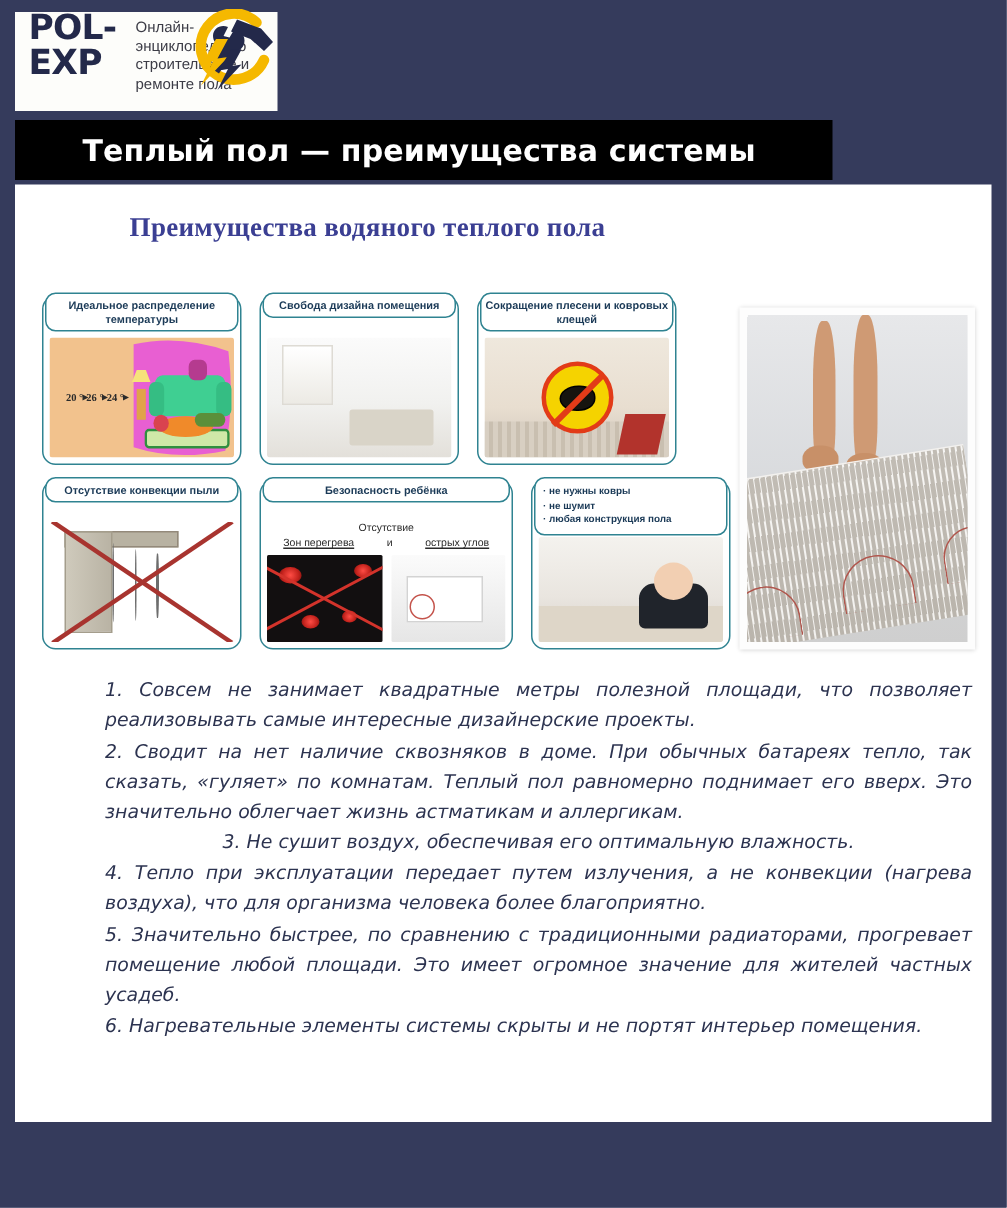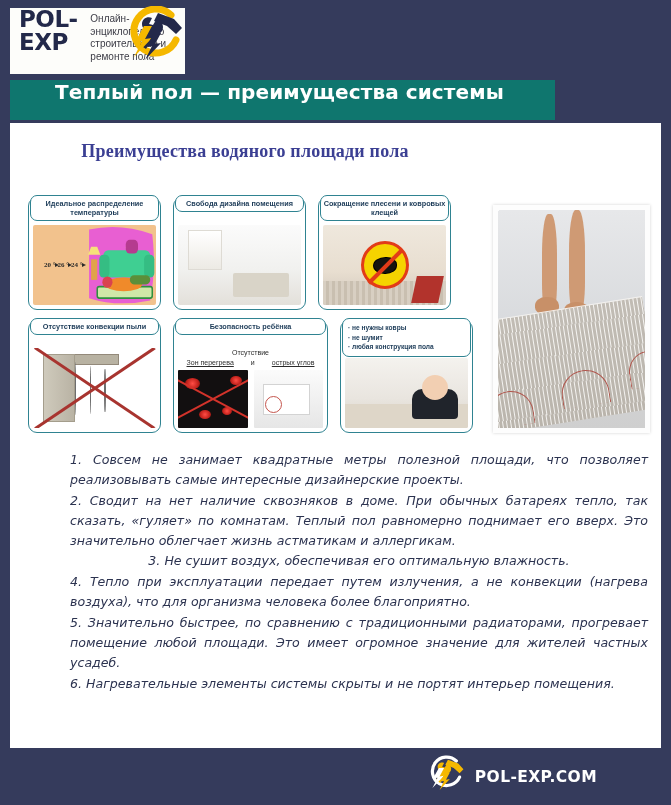--- a/index.html
+++ b/index.html
@@ -30,22 +30,22 @@
     font-family: "Liberation Sans", sans-serif;
   }
   .logo-mark {
     position: absolute; left: 124px; top: 6px; width: 62px; height: 60px; z-index: 5;
   }
 
   
   .title-bar {
     position: absolute; left: 10px; top: 80px;
     width: 545px; height: 40px;
-    display: flex; 
-    background: #0f766e;
+    display: flex; align-items: center;
+    background: #000000;
     z-index: 3;
   }
   .title-text {
     color: #ffffff; font-size: 20px; font-weight: bold;
     padding-left: 45px; letter-spacing: 0.1px;
     font-family: "DejaVu Sans", sans-serif;
   }
 
   
   .sheet {
@@ -60,21 +60,21 @@
     position: absolute; left: 0; top: 18px; width: 470px; text-align: center;
     font-family: "Liberation Serif", serif;
     font-size: 18px; font-weight: bold; color: #3b3f93; letter-spacing: 0.2px;
   }
   .cards { position: absolute; left: 18px; top: 50px; width: 462px; margin-top: 24px; }
   .crow { display: flex; gap: 12px; }
   .crow.r2 { margin-top: 10px; }
   .card {
     width: 133px; height: 113px; position: relative;
   }
-  .card.wide { width: 155px; }
+  .card.wide { width: 169px; }
   .card-frame {
     position: absolute; inset: 0;
     border: 1.3px solid #2f8391; border-radius: 9px; background: #fff;
   }
   .card-hd {
     position: absolute; left: 2px; top: -2px; width: calc(100% - 4px);
     border: 1.3px solid #2f8391; border-radius: 7px; background: #fff;
     text-align: center; padding: 3px 2px 3px;
     font-size: 7.3px; font-weight: bold; color: #1b3a57; line-height: 1.25;
     font-family: "Liberation Sans", sans-serif;
@@ -297,21 +297,21 @@
     </svg>
   </div>
 
   <div class="title-bar">
     <div class="title-text">Теплый пол — преимущества системы</div>
   </div>
 
   <div class="sheet">
 
     <div class="info-wrap">
-      <div class="info-title">Преимущества водяного площади пола</div>
+      <div class="info-title">Преимущества водяного теплого пола</div>
 
       <div class="cards">
 
         <div class="crow">
 
           <div class="card">
             <div class="card-frame"></div>
             <div class="card-hd">Идеальное распределение температуры</div>
             <div class="card-body">
               <div class="art temp-art">
@@ -457,28 +457,14 @@
       <p>1. Совсем не занимает квадратные метры полезной площади, что позволяет реализовывать самые интересные дизайнерские проекты.</p>
       <p>2. Сводит на нет наличие сквозняков в доме. При обычных батареях тепло, так сказать, «гуляет» по комнатам. Теплый пол равномерно поднимает его вверх. Это значительно облегчает жизнь астматикам и аллергикам.</p>
       <p class="nj">3. Не сушит воздух, обеспечивая его оптимальную влажность.</p>
       <p>4. Тепло при эксплуатации передает путем излучения, а не конвекции (нагрева воздуха), что для организма человека более благоприятно.</p>
       <p>5. Значительно быстрее, по сравнению с традиционными радиаторами, прогревает помещение любой площади. Это имеет огромное значение для жителей частных усадеб.</p>
       <p>6. Нагревательные элементы системы скрыты и не портят интерьер помещения.</p>
     </div>
 
   </div>
 
-  <div class="footer">
-    <div class="footer-brand">
-      <span>
-        <svg viewBox="0 0 62 60" width="40" height="39">
-          <path d="M47 9 A22 22 0 1 0 52 34" fill="none" stroke="#ffffff" stroke-width="5" stroke-linecap="round"></path>
-          <path d="M34 7 l16 6 l8 9 l-6 6 l-9 -8 l-13 -5 z" fill="#f5b800"></path>
-          <path d="M28 12 c-5 -2 -10 1 -10 6 c0 4 3 6 6 7 l-8 14 l6 4 l9 -15 c4 1 8 -2 8 -7 c0 -4 -3 -7 -7 -7 l-3 5 l-4 -1 z" fill="#f5b800"></path>
-          <path d="M20 20 l-9 16 l7 -1 l-8 16 l18 -19 l-7 1 l7 -13 z" fill="#ffffff"></path>
-          <path d="M30 27 l-8 14 l6 -1 l-7 14 l16 -17 l-6 1 l6 -11 z" fill="#f5b800"></path>
-        </svg>
-      </span>
-      <span class="footer-text">POL-EXP.COM</span>
-    </div>
-  </div>
 
 </div>
 
 </body></html>

